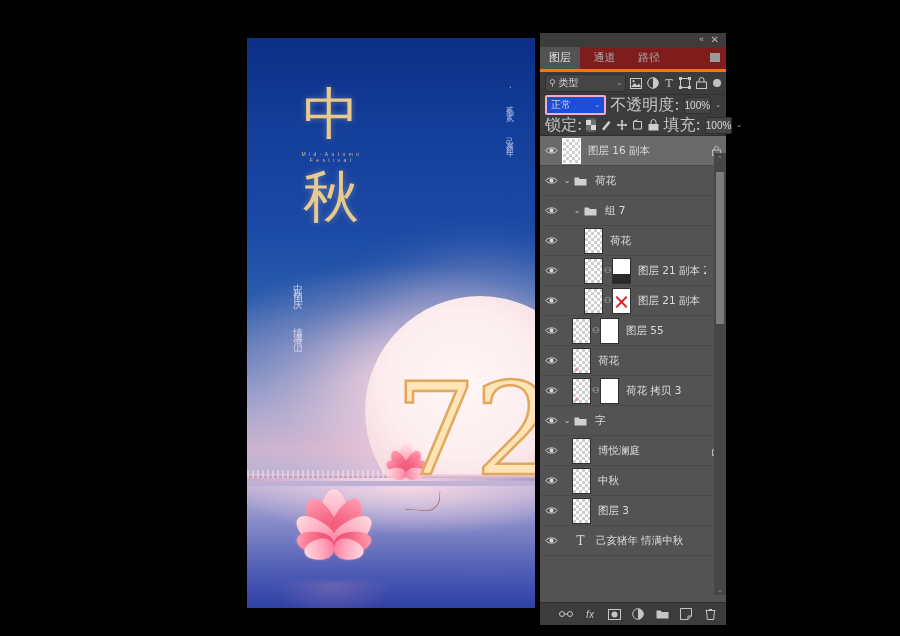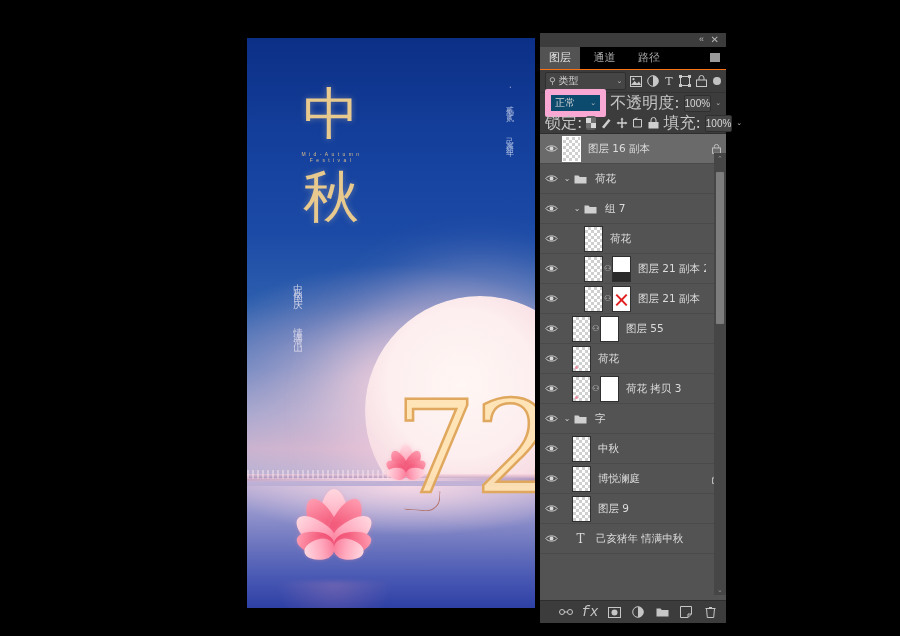--- a/index.html
+++ b/index.html
@@ -34,21 +34,21 @@
   .gt-2{font-size:56px;letter-spacing:2px;}
 
   
   .vtext{position:absolute;right:18px;top:48px;writing-mode:vertical-rl;font-size:8px;line-height:1.9;
      color:#cfd8ef;opacity:.78;letter-spacing:4px;font-family:"DejaVu Sans",sans-serif;}
   
   .vtext2{position:absolute;left:42px;top:238px;writing-mode:vertical-rl;font-size:9.5px;line-height:2.0;
      color:#e7e2ee;opacity:.82;letter-spacing:5px;font-family:"DejaVu Sans",sans-serif;}
 
   
-  .num72{position:absolute;left:148px;top:346px;font-size:128px;line-height:1;
+  .num72{position:absolute;left:148px;top:328px;font-size:128px;line-height:1;
      font-family:"DejaVu Serif",serif;font-weight:400;letter-spacing:-2px;
      color:transparent;-webkit-text-stroke:2.5px #e0a85e;
      text-shadow:0 0 1px rgba(255,226,176,.9);}
   .num72::after{content:"";}
 
   
   .lotus{position:absolute;}
   .petal{position:absolute;left:50%;top:50%;border-radius:50% 50% 48% 48%/62% 62% 38% 38%;
      background:linear-gradient(180deg,#ff9cb0 0%,#f4607f 55%,#ef4a70 100%);
      transform-origin:50% 100%;box-shadow:0 0 4px rgba(255,150,175,.35);}
@@ -59,38 +59,38 @@
   .reflection{position:absolute;left:28px;top:543px;width:118px;height:48px;opacity:.22;
      background:radial-gradient(ellipse at 50% 10%, rgba(255,160,185,.95), rgba(255,160,185,0) 70%);filter:blur(2px);}
 
   
   .panel{position:absolute;left:540px;top:33px;width:186px;height:580px;background:#3c3c3c;}
   .panel-topbar{position:relative;height:14px;background:#3c3c3c;}
   .tb-ico{position:absolute;top:1px;font-size:9px;color:#b6b6b6;cursor:default;}
   .tb-collapse{right:22px;}
   .tb-close{right:7px;font-size:10px;}
 
-  .tabs{position:relative;height:22px;background:#000000;border-bottom:1px solid #f97316;}
+  .tabs{position:relative;height:22px;background:#7f1d1d;border-bottom:3px solid #f97316;}
   .tab{display:inline-block;height:22px;line-height:22px;padding:0 9px;font-size:11px;color:#a7a7a7;
        font-family:"DejaVu Sans",sans-serif;}
   .tab.active{background:#535353;color:#e6e6e6;}
   .tab-menu{position:absolute;right:6px;top:6px;width:10px;height:9px;background:#9a9a9a;}
 
   .filter-row{height:22px;background:#3c3c3c;display:flex;align-items:center;padding:0 5px;gap:4px;border-bottom:1px solid #333;}
   .kind-select{width:78px;height:16px;background:#454545;border:1px solid #2f2f2f;border-radius:2px;
        display:flex;align-items:center;gap:3px;padding:0 3px;font-size:10px;color:#cfcfcf;}
   .kind-select .mag{font-size:9px;color:#bdbdbd;}
   .kind-label{flex:1;font-family:"DejaVu Sans",sans-serif;}
   .caret{font-size:7px;color:#bdbdbd;}
   .ficon{width:13px;height:13px;display:flex;align-items:center;justify-content:center;color:#c9c9c9;font-size:10px;}
   .ficon svg{display:block;}
   .ftoggle{width:8px;height:8px;border-radius:50%;background:#c2c2c2;margin-left:2px;}
 
   .blend-row{height:20px;display:flex;align-items:center;padding:0 5px;gap:4px;background:#3c3c3c;}
-  .blend-select{width:86px;height:16px;background:#0c4a6e;border:6px solid #f9a8d4;border-radius:2px;
+  .blend-select{width:86px;height:16px;background:#1d4ed8;border:2px solid #f9a8d4;border-radius:2px;
        display:flex;align-items:center;padding:0 4px;font-size:10px;color:#d6d6d6;gap:12px;}
   .blend-select span.v{flex:1;font-family:"DejaVu Sans",sans-serif;}
   .lbl{font-size:16px;color:#c6c6c6;font-family:"DejaVu Sans",sans-serif;white-space:nowrap;}
   .numbox{width:32px;height:15px;background:#454545;border:1px solid #2f2f2f;border-radius:2px;
        font-size:10px;color:#d6d6d6;display:flex;align-items:center;justify-content:center;}
 
   .lock-row{height:20px;display:flex;align-items:center;padding:0 5px;gap:4px;background:#3c3c3c;border-bottom:1px solid #2e2e2e;}
   .lockico{width:14px;height:14px;display:flex;align-items:center;justify-content:center;color:#cfcfcf;font-size:10px;}
   .lockico.sel{background:#5d5d5d;border-radius:2px;}
 
@@ -425,50 +425,50 @@
         </div>
         <div class="row">
           <div class="eye">
             <svg width="13" height="9" viewBox="0 0 13 9">
               <path d="M0.8 4.5 C3 1 10 1 12.2 4.5 C10 8 3 8 0.8 4.5 Z" fill="none" stroke="#d9d9d9" stroke-width="0.9"></path>
               <circle cx="6.5" cy="4.5" r="1.9" fill="#d9d9d9"></circle>
             </svg>
           </div>
           <div class="ind" style="width:10px"></div>
           <div class="thumb"></div>
-          <div class="rname">中秋</div>
-          <div class="rlock"></div>
-        </div>
-        <div class="row">
-          <div class="eye">
-            <svg width="13" height="9" viewBox="0 0 13 9">
-              <path d="M0.8 4.5 C3 1 10 1 12.2 4.5 C10 8 3 8 0.8 4.5 Z" fill="none" stroke="#d9d9d9" stroke-width="0.9"></path>
-              <circle cx="6.5" cy="4.5" r="1.9" fill="#d9d9d9"></circle>
-            </svg>
-          </div>
-          <div class="ind" style="width:10px"></div>
-          <div class="thumb"></div>
           <div class="rname">博悦澜庭</div>
           <div class="rlock">
             <svg width="9" height="10" viewBox="0 0 9 10">
               <rect x="0.5" y="4" width="8" height="5.3" fill="none" stroke="#bdbdbd"></rect>
               <path d="M2.3 4 V2.6 a2.2 2.2 0 0 1 4.4 0 V4" fill="none" stroke="#bdbdbd"></path>
             </svg>
           </div>
         </div>
         <div class="row">
           <div class="eye">
             <svg width="13" height="9" viewBox="0 0 13 9">
               <path d="M0.8 4.5 C3 1 10 1 12.2 4.5 C10 8 3 8 0.8 4.5 Z" fill="none" stroke="#d9d9d9" stroke-width="0.9"></path>
               <circle cx="6.5" cy="4.5" r="1.9" fill="#d9d9d9"></circle>
             </svg>
           </div>
           <div class="ind" style="width:10px"></div>
           <div class="thumb"></div>
-          <div class="rname">图层 9</div>
+          <div class="rname">中秋</div>
+          <div class="rlock"></div>
+        </div>
+        <div class="row">
+          <div class="eye">
+            <svg width="13" height="9" viewBox="0 0 13 9">
+              <path d="M0.8 4.5 C3 1 10 1 12.2 4.5 C10 8 3 8 0.8 4.5 Z" fill="none" stroke="#d9d9d9" stroke-width="0.9"></path>
+              <circle cx="6.5" cy="4.5" r="1.9" fill="#d9d9d9"></circle>
+            </svg>
+          </div>
+          <div class="ind" style="width:10px"></div>
+          <div class="thumb"></div>
+          <div class="rname">图层 3</div>
           <div class="rlock"></div>
         </div>
         <div class="row">
           <div class="eye">
             <svg width="13" height="9" viewBox="0 0 13 9">
               <path d="M0.8 4.5 C3 1 10 1 12.2 4.5 C10 8 3 8 0.8 4.5 Z" fill="none" stroke="#d9d9d9" stroke-width="0.9"></path>
               <circle cx="6.5" cy="4.5" r="1.9" fill="#d9d9d9"></circle>
             </svg>
           </div>
           <div class="ind" style="width:10px"></div>
@@ -479,21 +479,21 @@
       </div>
 
     <div class="bottombar">
       <div class="bico">
         <svg width="14" height="8" viewBox="0 0 14 8">
             <rect x="0.5" y="1.5" width="5" height="5" rx="2.5" fill="none" stroke="#c6c6c6"></rect>
             <rect x="8.5" y="1.5" width="5" height="5" rx="2.5" fill="none" stroke="#c6c6c6"></rect>
             <path d="M5 4 H9" stroke="#c6c6c6"></path>
           </svg>
       </div>
-      <div class="bico" style="font-family:Liberation Mono, monospace;font-style:italic;font-size:14px;">fx</div>
+      <div class="bico" style="font-family:Liberation Sans, sans-serif;font-style:italic;font-size:10px;">fx</div>
       <div class="bico">
         <svg width="13" height="11" viewBox="0 0 13 11">
             <rect x="0.5" y="0.5" width="12" height="10" fill="none" stroke="#c6c6c6"></rect>
             <circle cx="6.5" cy="5.5" r="3" fill="#c6c6c6"></circle>
           </svg>
       </div>
       <div class="bico">
         <svg width="12" height="12" viewBox="0 0 12 12">
             <circle cx="6" cy="6" r="5.3" fill="none" stroke="#c6c6c6"></circle>
             <path d="M6 0.7 A5.3 5.3 0 0 1 6 11.3 Z" fill="#c6c6c6"></path>

